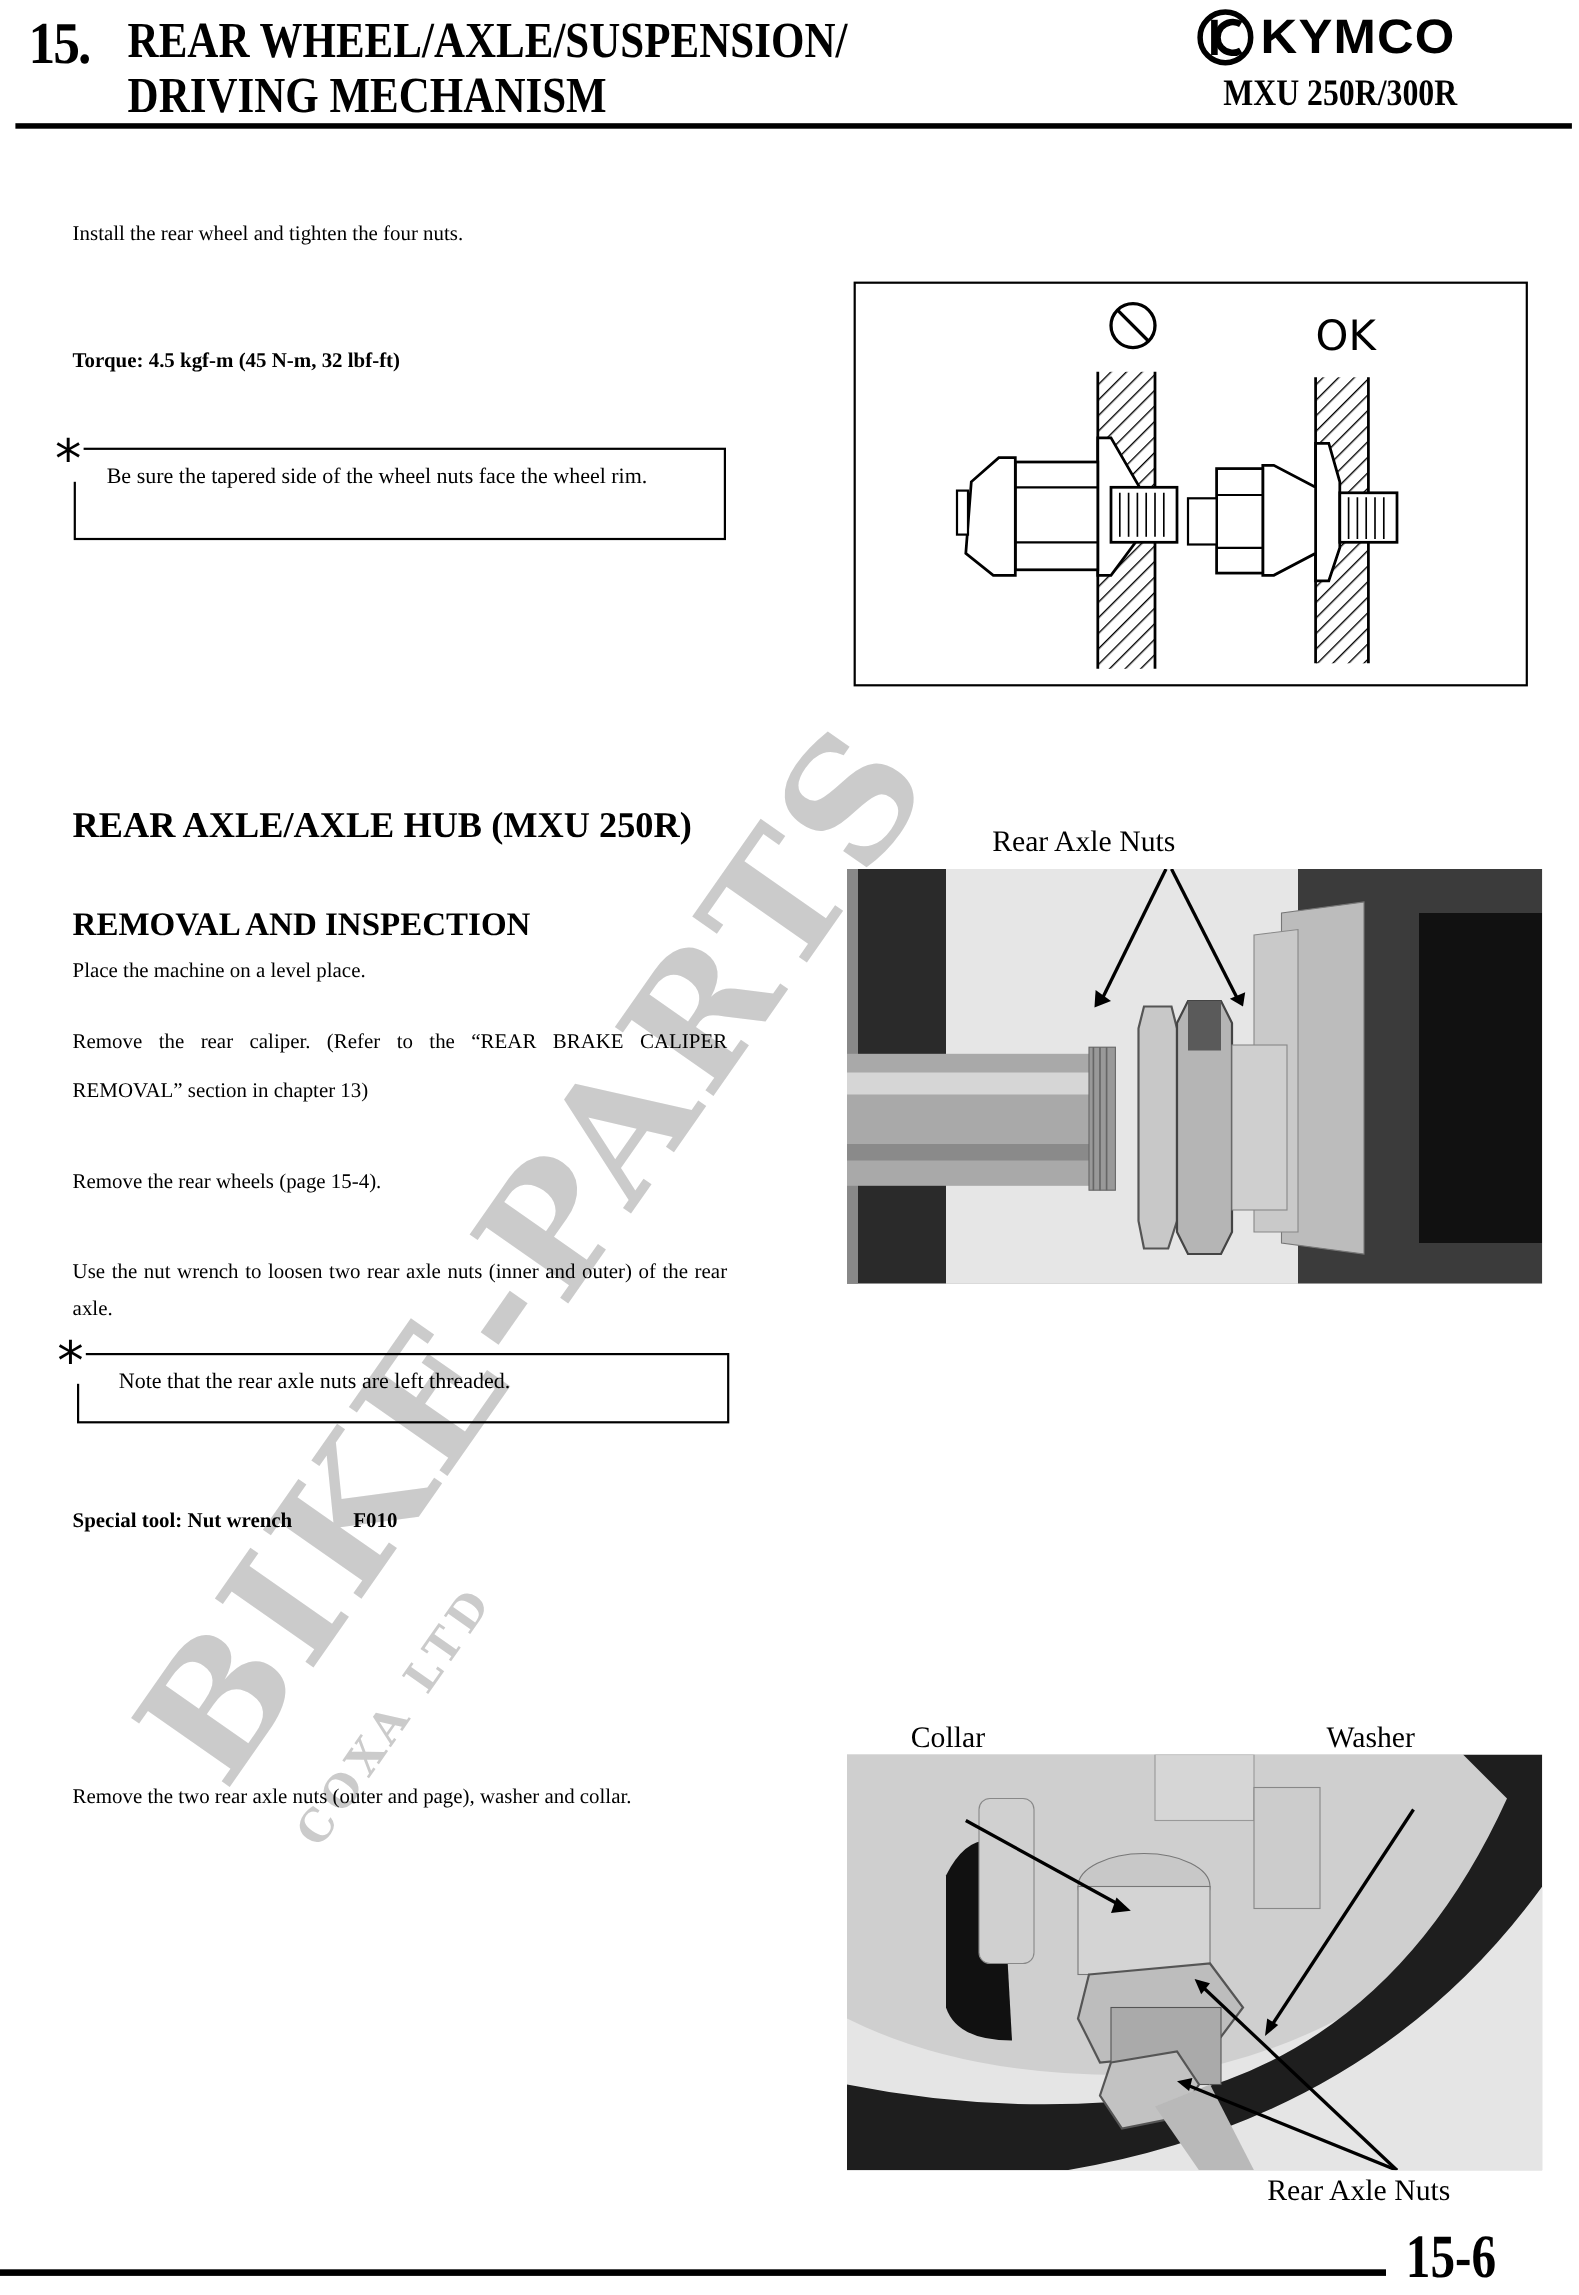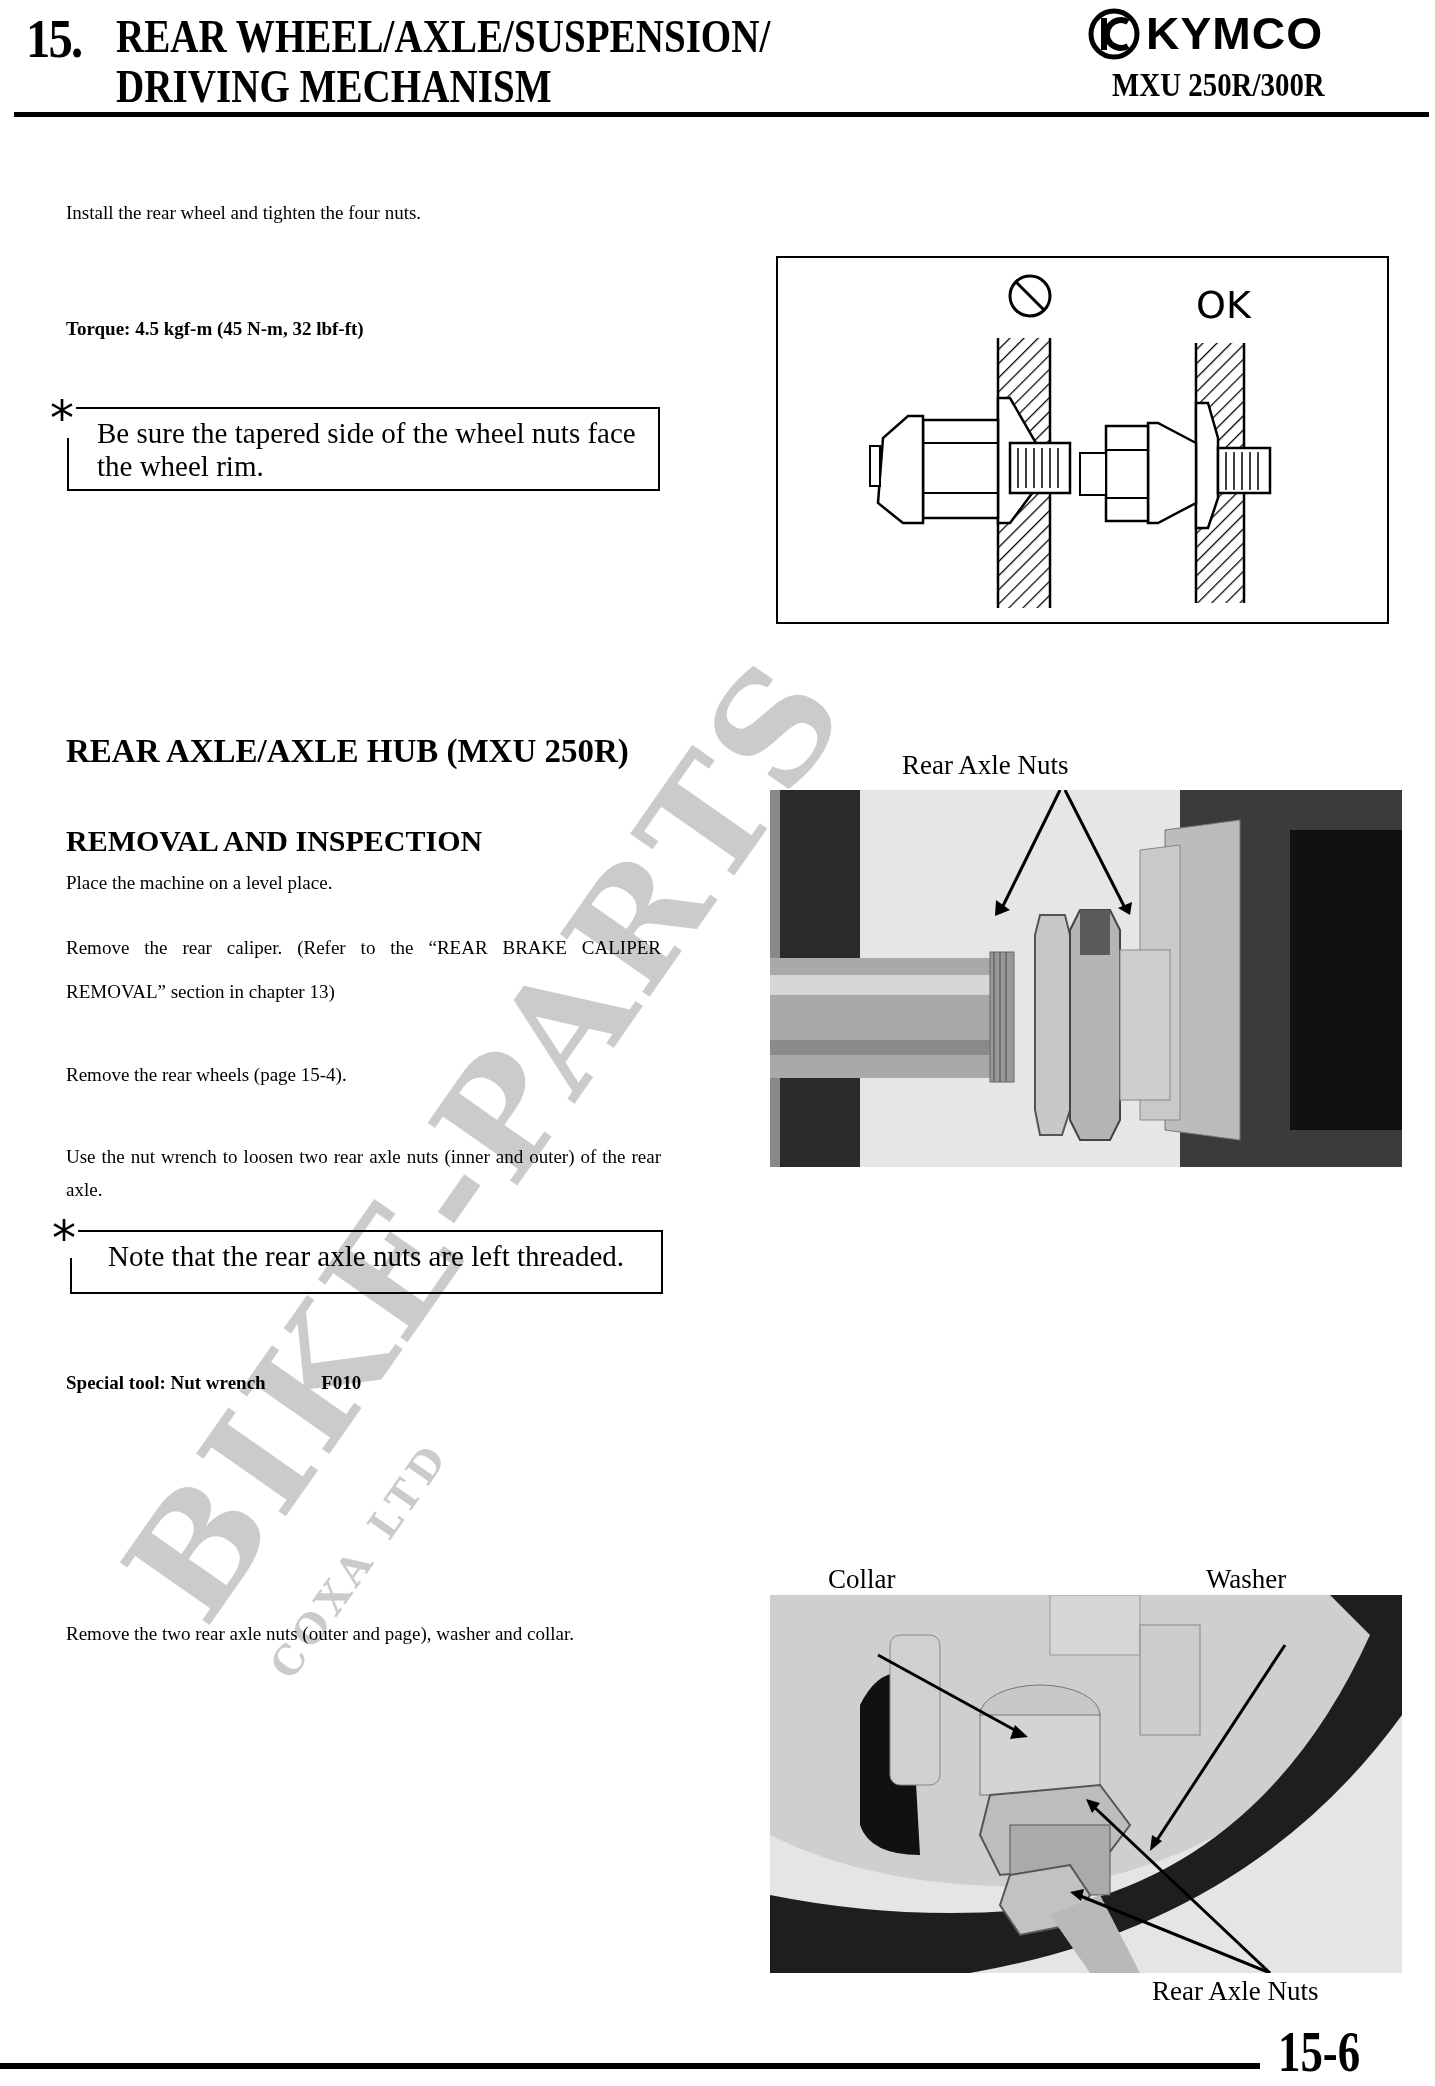--- a/index.html
+++ b/index.html
@@ -14,21 +14,21 @@
   .brand-logo { width:52px; height:52px; }
   .brand-name { font-family:"Liberation Sans", "DejaVu Sans", sans-serif; font-weight:bold; font-size:44px; letter-spacing:1px; transform:scaleX(1.05); transform-origin:left; }
   .model { left:1112px; top:66px; font-size:34px; font-weight:bold; transform:scaleX(0.85); transform-origin:left; white-space:nowrap; }
   .header-rule { left:14px; top:112px; width:1415px; height:5px; background:#000; }
 
   
   .para { left:66px; font-size:19px; line-height:33px; width:595px; }
   .bold { font-weight:bold; }
   .justify { text-align:justify; }
 
-  .note { border:2.5px solid #000; font-size:29px; line-height:33px; padding:8px 10px 6px 28px; box-sizing:border-box; }
+  .note { border:2.5px solid #000; font-size:20px; line-height:33px; padding:8px 10px 6px 28px; box-sizing:border-box; }
   .note-star { font-family:"DejaVu Sans", sans-serif; font-size:48px; line-height:40px; background:#fff; padding:0 2px; }
 
   .sec-h { left:66px; font-size:33px; font-weight:bold; line-height:38px; width:600px; }
   .sub-h { left:66px; font-size:30px; font-weight:bold; }
 
   
   .fig1 { left:776px; top:213px; width:613px; height:368px; border:2.5px solid #000; box-sizing:border-box; background:#fff;margin-top:43px; }
   .photo { background:#bdbdbd; overflow:hidden; }
   .cap { font-size:27px; white-space:nowrap; }
 

